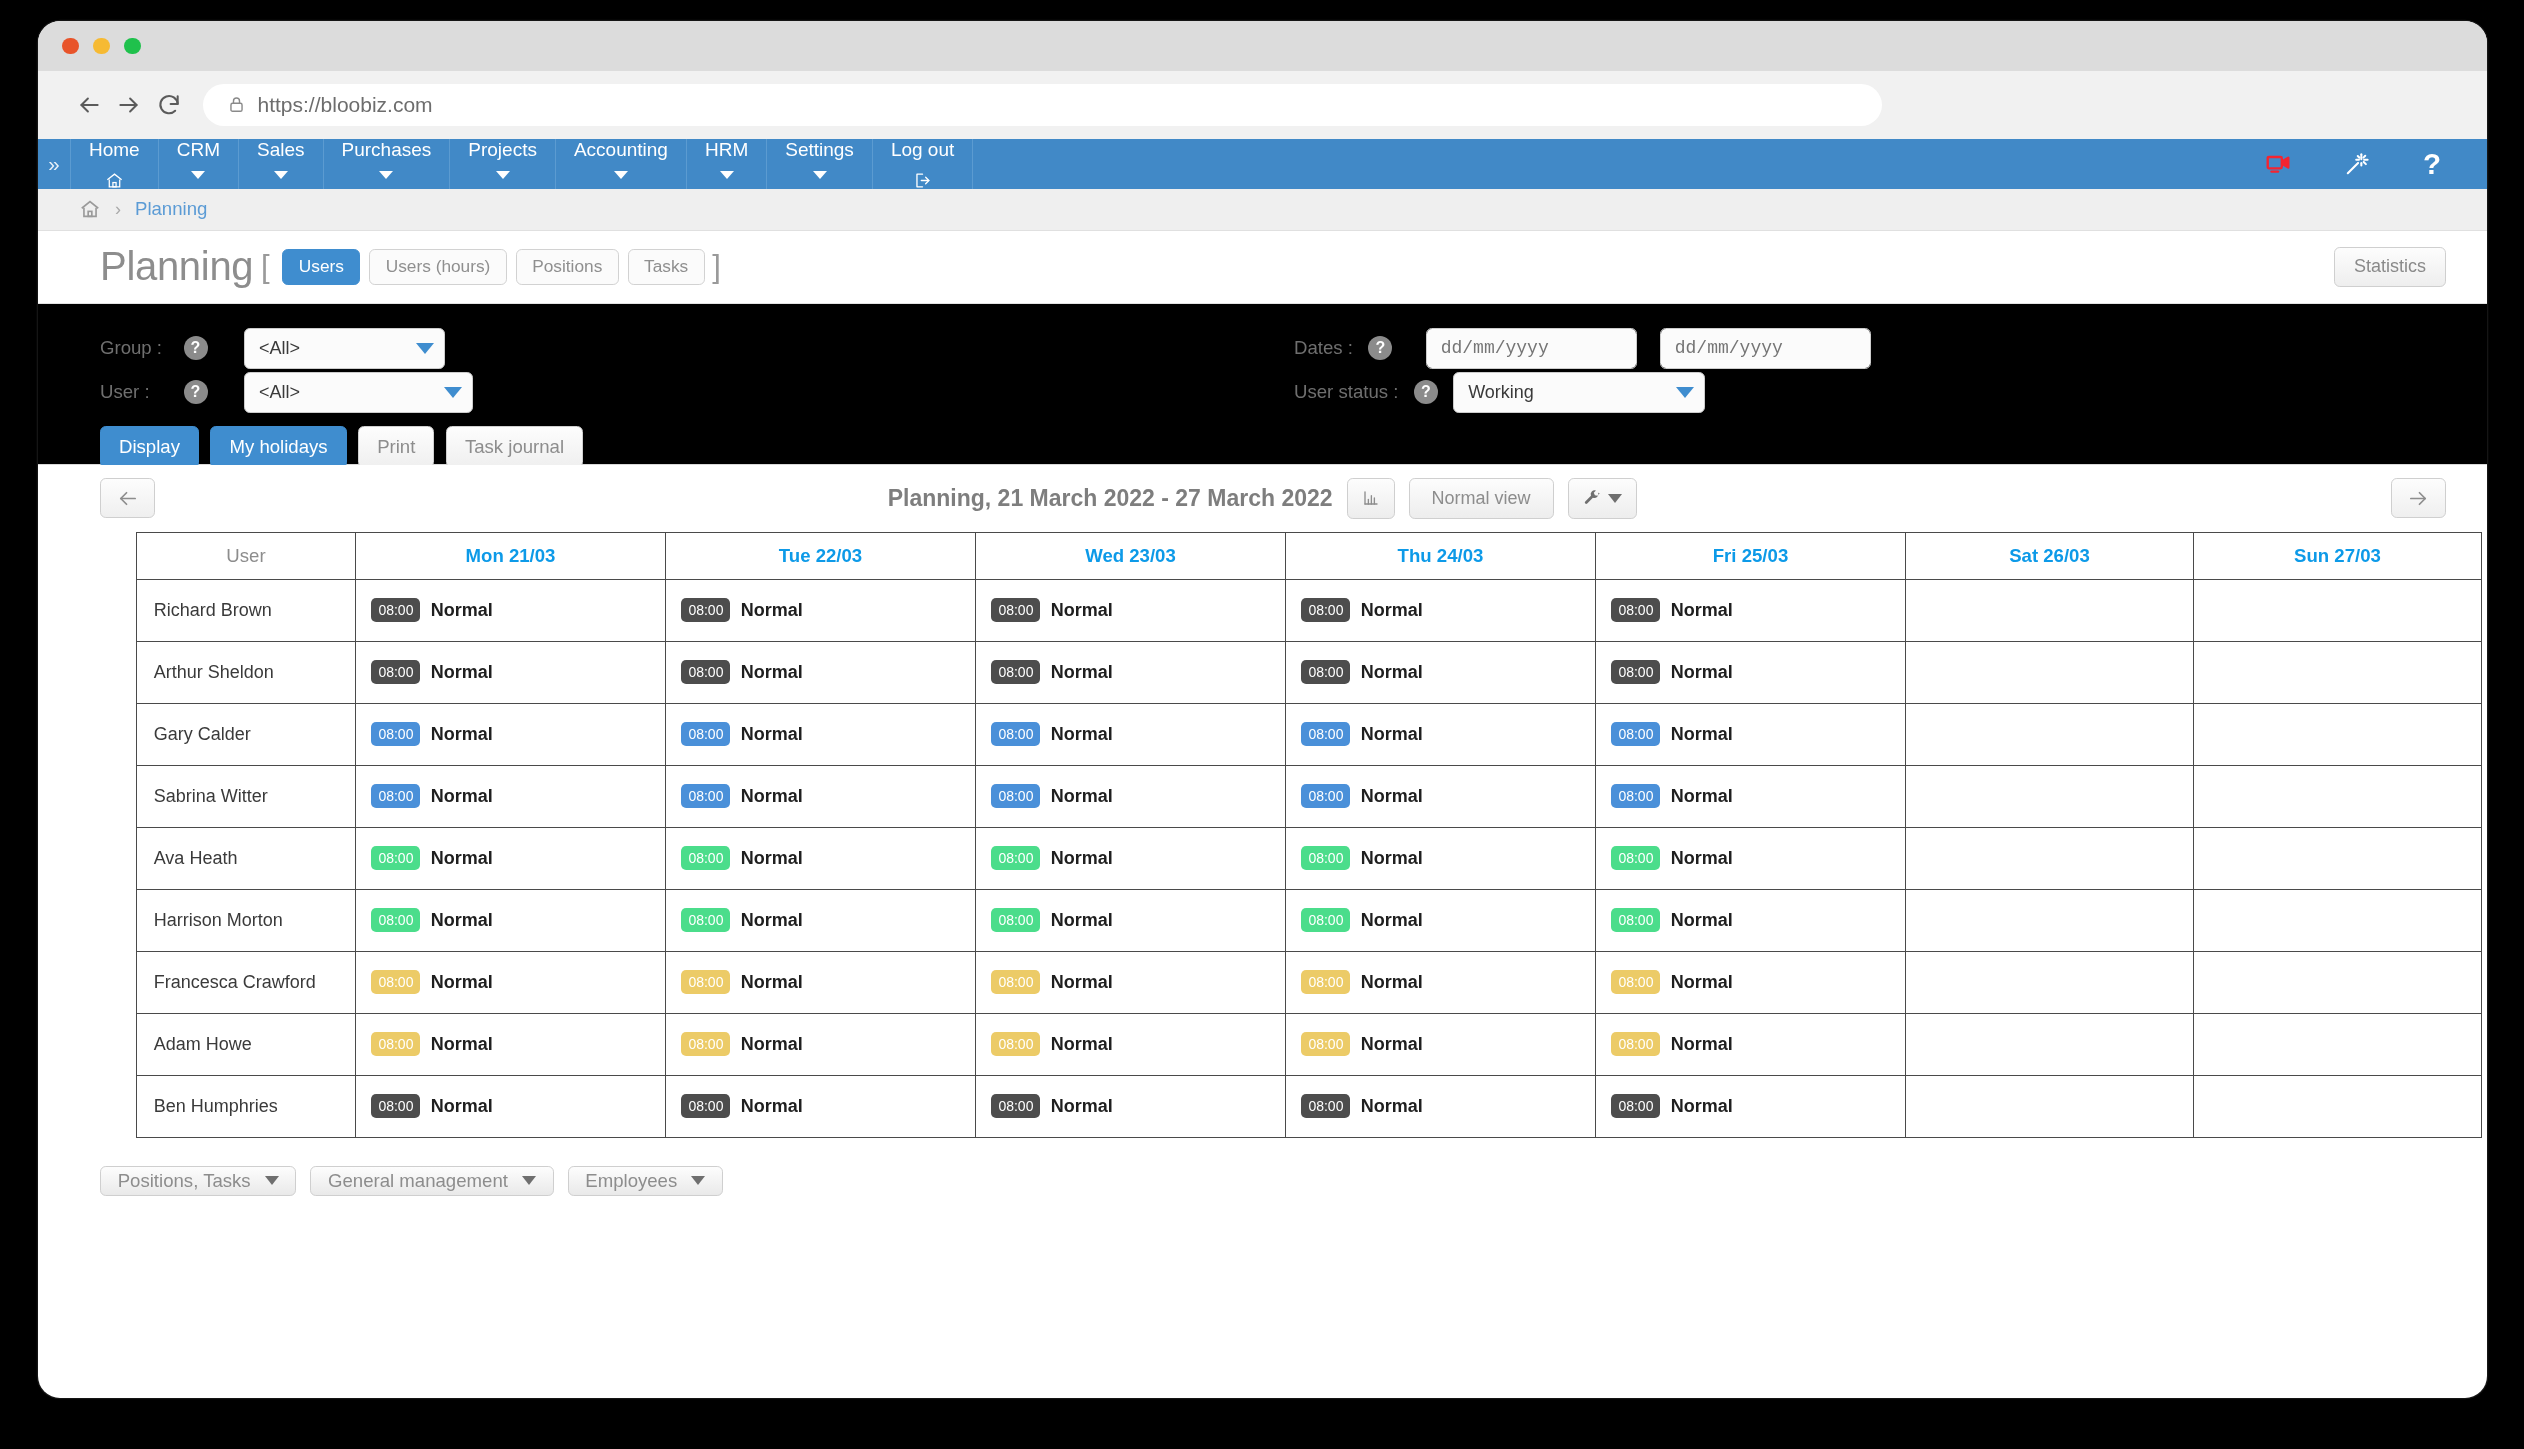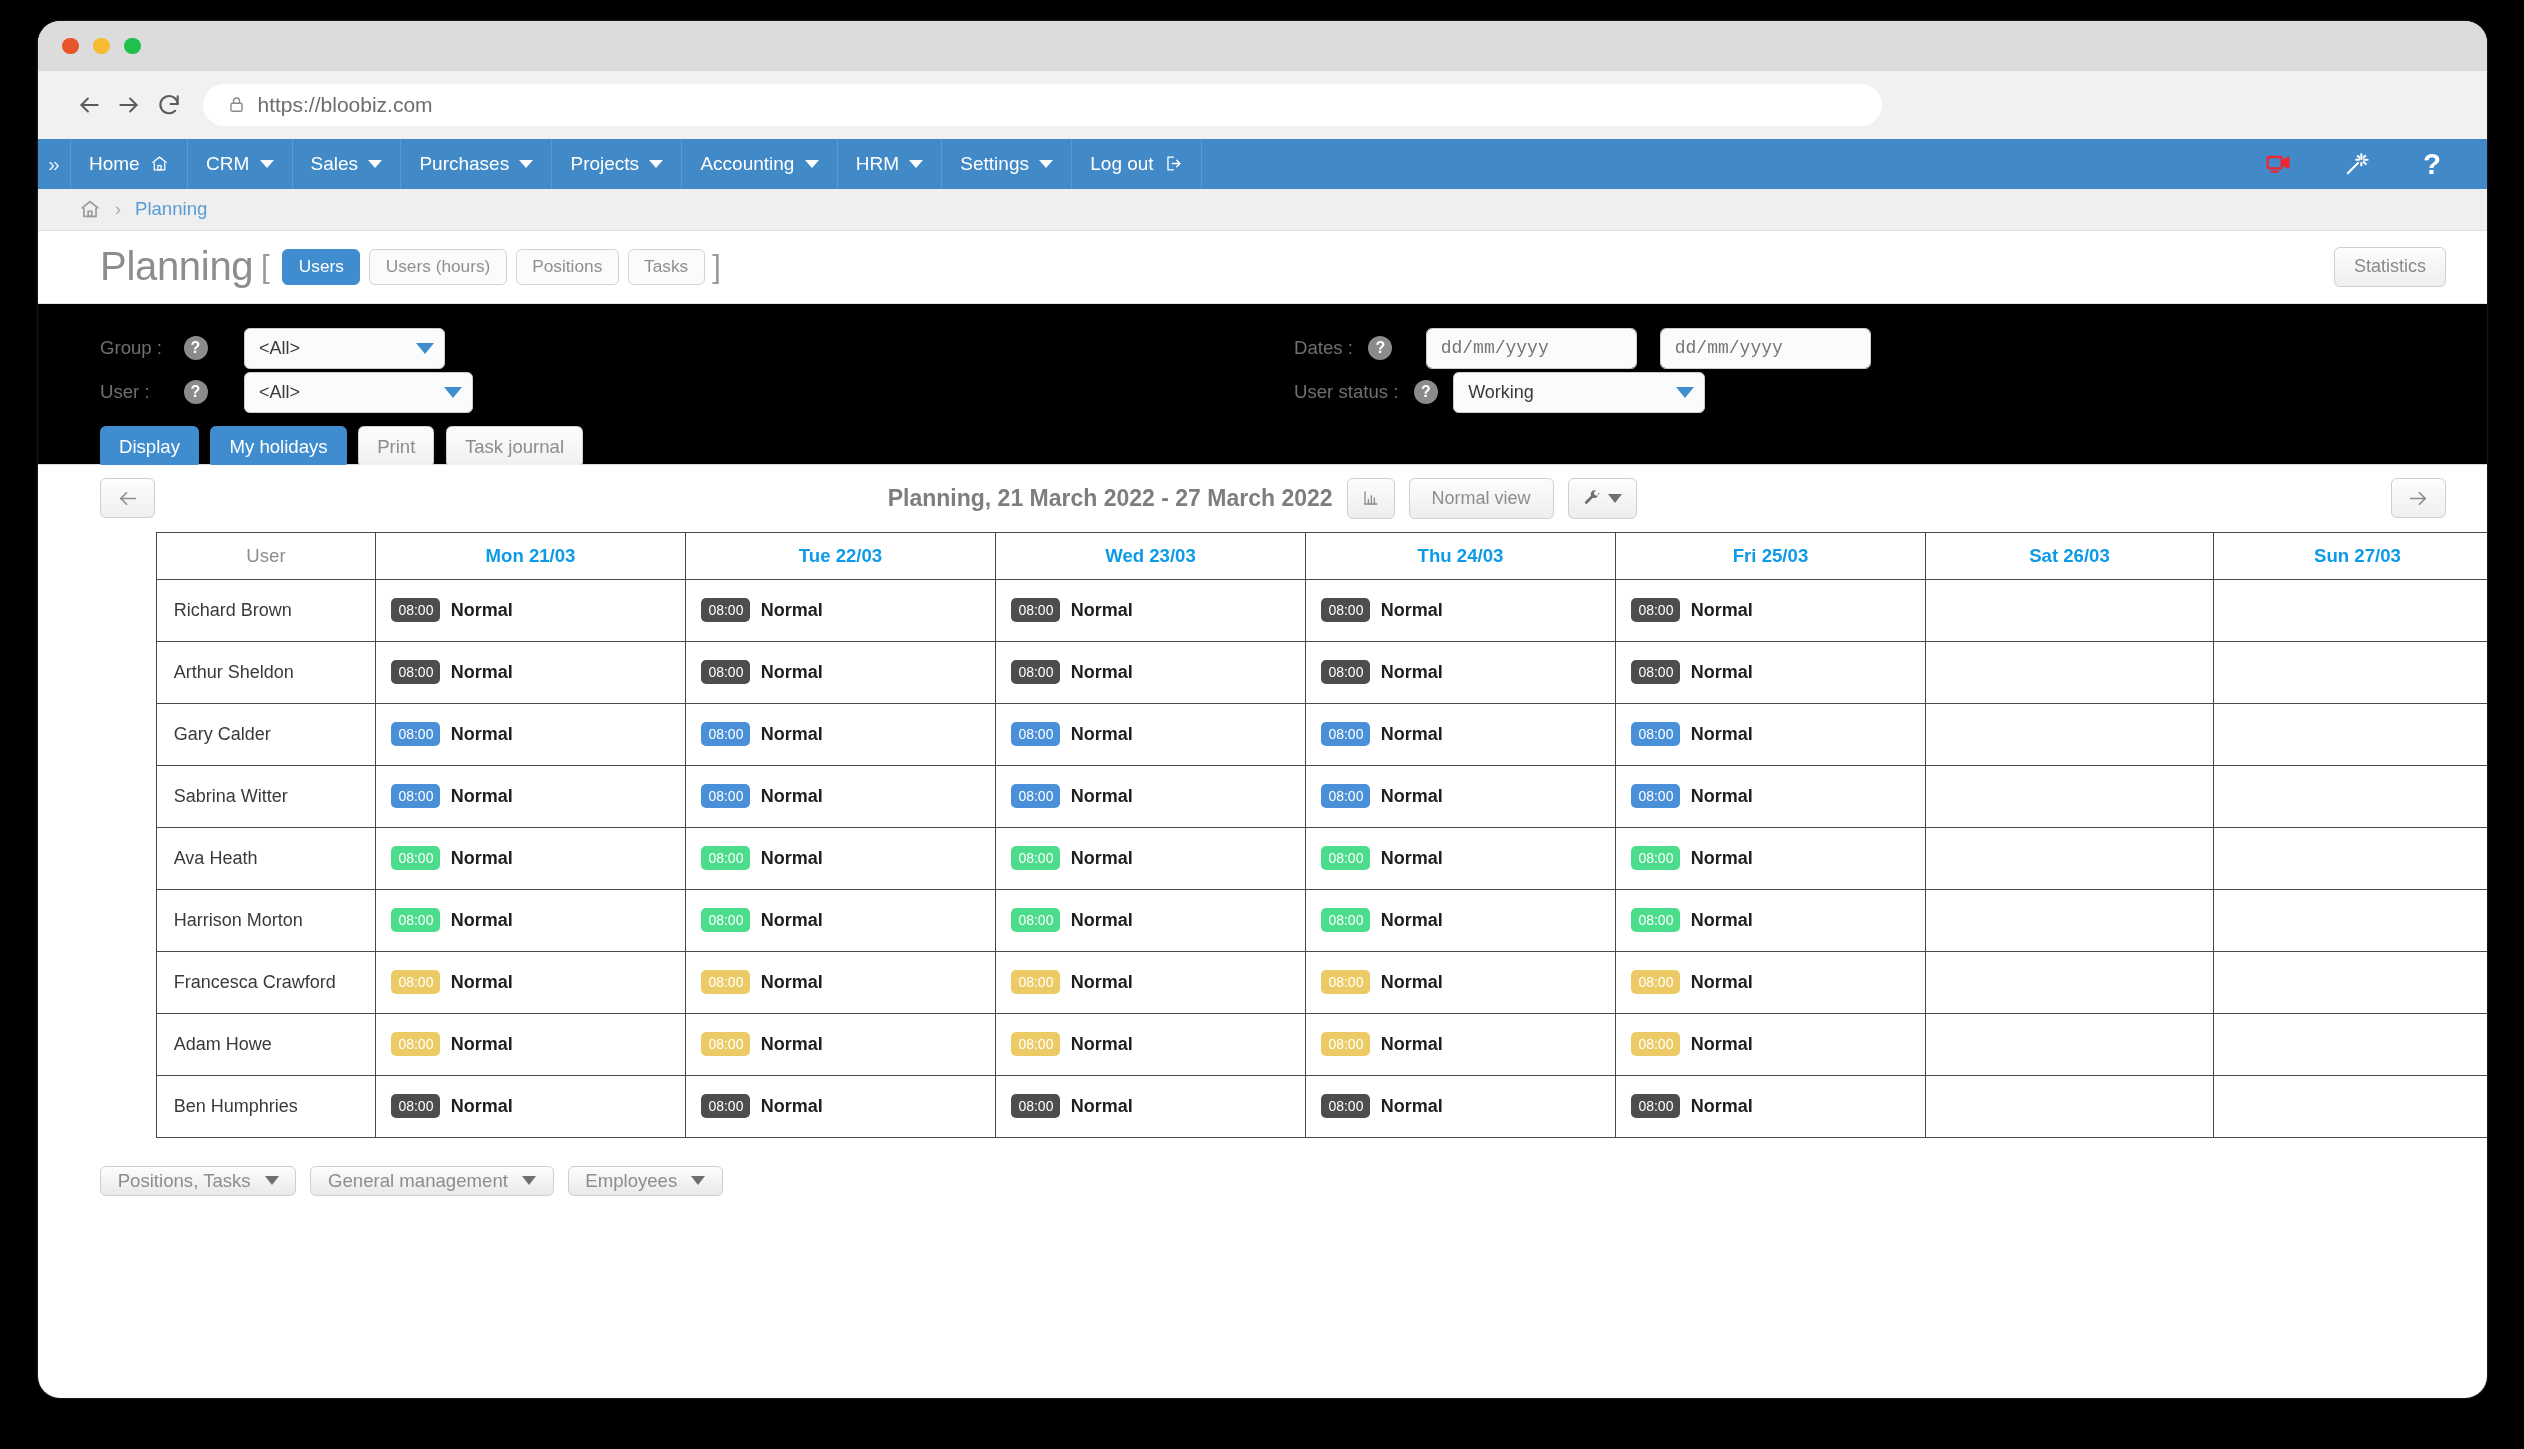--- a/index.html
+++ b/index.html
@@ -84,20 +84,21 @@
   .navitem {
     display: flex;
     align-items: center;
     gap: 10.3px;
     padding: 0 18px;
     color: #ffffff;
     font-size: 19px;
     border-right: 0.6px solid #5b9bd1;
     cursor: pointer;
     white-space: nowrap;
+    flex-direction: column;
   }
   .navitem .caret {
     width: 0; height: 0;
     border-left: 7px solid transparent;
     border-right: 7px solid transparent;
     border-top: 8.3px solid #ffffff;
     display: inline-block;
   }
   #appnav .spacer { flex: 1; border-right: none; }
   #navicons {
@@ -293,21 +294,21 @@
     background: linear-gradient(180deg,#fdfdfd 0%, #ededed 100%);
     display: flex; align-items: center; justify-content: center;
     color: #8d8d8d;
     font-size: 18px;
     padding: 0 14px;
     cursor: pointer;
     gap: 7.7px;
   }
 
   
-  #tablewrap { padding: 0 41px 0 98px; margin-left: 20px; }
+  #tablewrap { padding: 0 41px 0 98px; }
   table#planning {
     border-collapse: collapse;
     width: 2346px;
     table-layout: fixed;
   }
   table#planning th, table#planning td {
     border: 1.3px solid #4a4a4a;
   }
   table#planning thead th {
     height: 47px;

